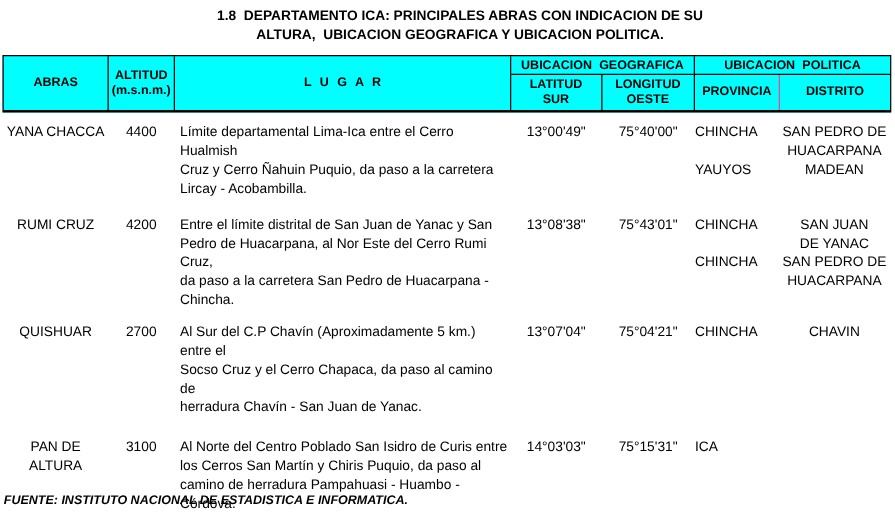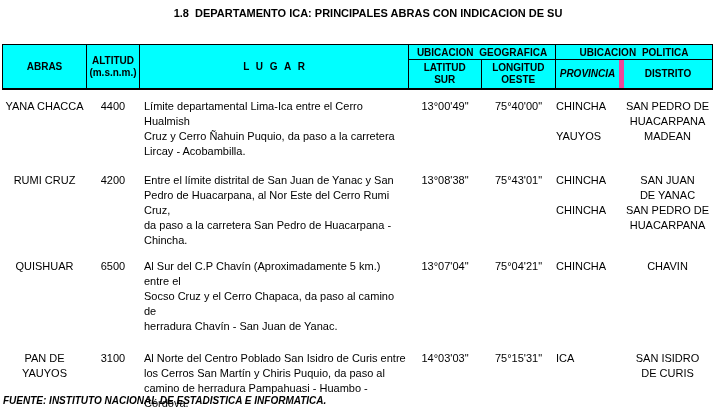--- a/index.html
+++ b/index.html
@@ -45,21 +45,21 @@
   .gtitle {
     height: 15px; line-height: 15px;
     border-bottom: 1px solid #000;
     font-weight: bold; font-size: 10px; text-align: center;
     word-spacing: 3px;
   }
   .gsub { display: flex; flex: 1; }
   .gsub .hc { display: flex; flex-direction: column; justify-content: center; line-height: 12px; }
   .c4s { width: 73px; border-right: 1px solid #000; }
   .c5s { width: 74px; }
-  .c6s { width: 68px; border-right: 5px solid #ec4899; font-style: italic; }
+  .c6s { width: 68px; border-right: 1px solid #ec4899; }
   .c7s { width: 88px; }
 
   
   .tbody {
     padding-top: 9px;
     padding-left: 1px;
     border-bottom: 2px solid #000;
   }
   .brow { display: flex; align-items: flex-start; }
   .brow:nth-child(1) { margin-bottom: 14px; }
@@ -84,20 +84,21 @@
     font-style: italic;
   }
 </style>
 </head>
 <body>
 
 <div class="page">
 
   <div class="title">
     <div>1.8  DEPARTAMENTO ICA: PRINCIPALES ABRAS CON INDICACION DE SU</div>
+    <div>ALTURA,  UBICACION GEOGRAFICA Y UBICACION POLITICA.</div>
   </div>
 
   <div class="table">
 
     <div class="thead">
       <div class="hc c1 full">ABRAS</div>
       <div class="hc c2 full">
         <div>ALTITUD</div>
         <div class="unit">(m.s.n.m.)</div>
       </div>
@@ -154,40 +155,38 @@
           <div class="bc col6">CHINCHA
 
 CHINCHA</div>
           <div class="bc col7">SAN JUAN
 DE YANAC
 SAN PEDRO DE
 HUACARPANA</div>
         </div>
         <div class="brow">
           <div class="bc col1">QUISHUAR</div>
-          <div class="bc col2">6500</div>
+          <div class="bc col2">2700</div>
           <div class="bc col3">Al Sur del C.P Chavín (Aproximadamente 5 km.) entre el
 Socso Cruz y el Cerro Chapaca, da paso al camino de
 herradura Chavín - San Juan de Yanac.</div>
           <div class="bc col4">13°07'04"</div>
           <div class="bc col5">75°04'21"</div>
           <div class="bc col6">CHINCHA</div>
           <div class="bc col7">CHAVIN</div>
         </div>
         <div class="brow">
-          <div class="bc col1">PAN DE YAUYOS</div>
+          <div class="bc col1">PAN DE ALTURA</div>
           <div class="bc col2">3100</div>
           <div class="bc col3">Al Norte del Centro Poblado San Isidro de Curis entre
 los Cerros San Martín y Chiris Puquio, da paso al
 camino de herradura Pampahuasi - Huambo - Córdova.</div>
           <div class="bc col4">14°03'03"</div>
           <div class="bc col5">75°15'31"</div>
           <div class="bc col6">ICA</div>
-          <div class="bc col7">SAN ISIDRO
-DE CURIS</div>
         </div>
       </div>
 
   </div>
 
   <div class="footer">FUENTE: INSTITUTO NACIONAL DE ESTADISTICA E INFORMATICA.</div>
 
 </div>
 
 </body></html>

